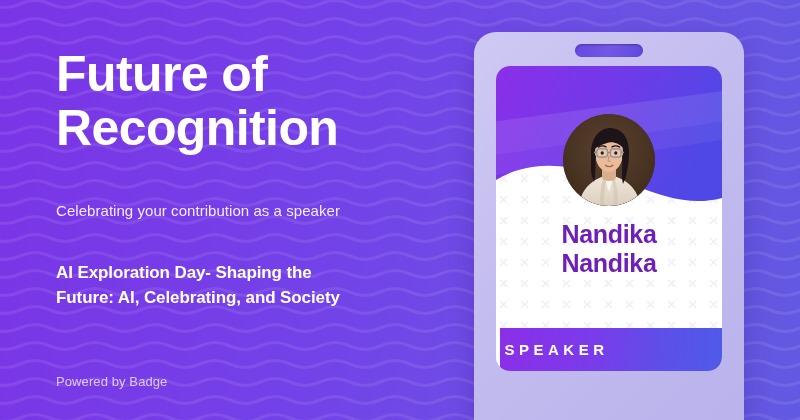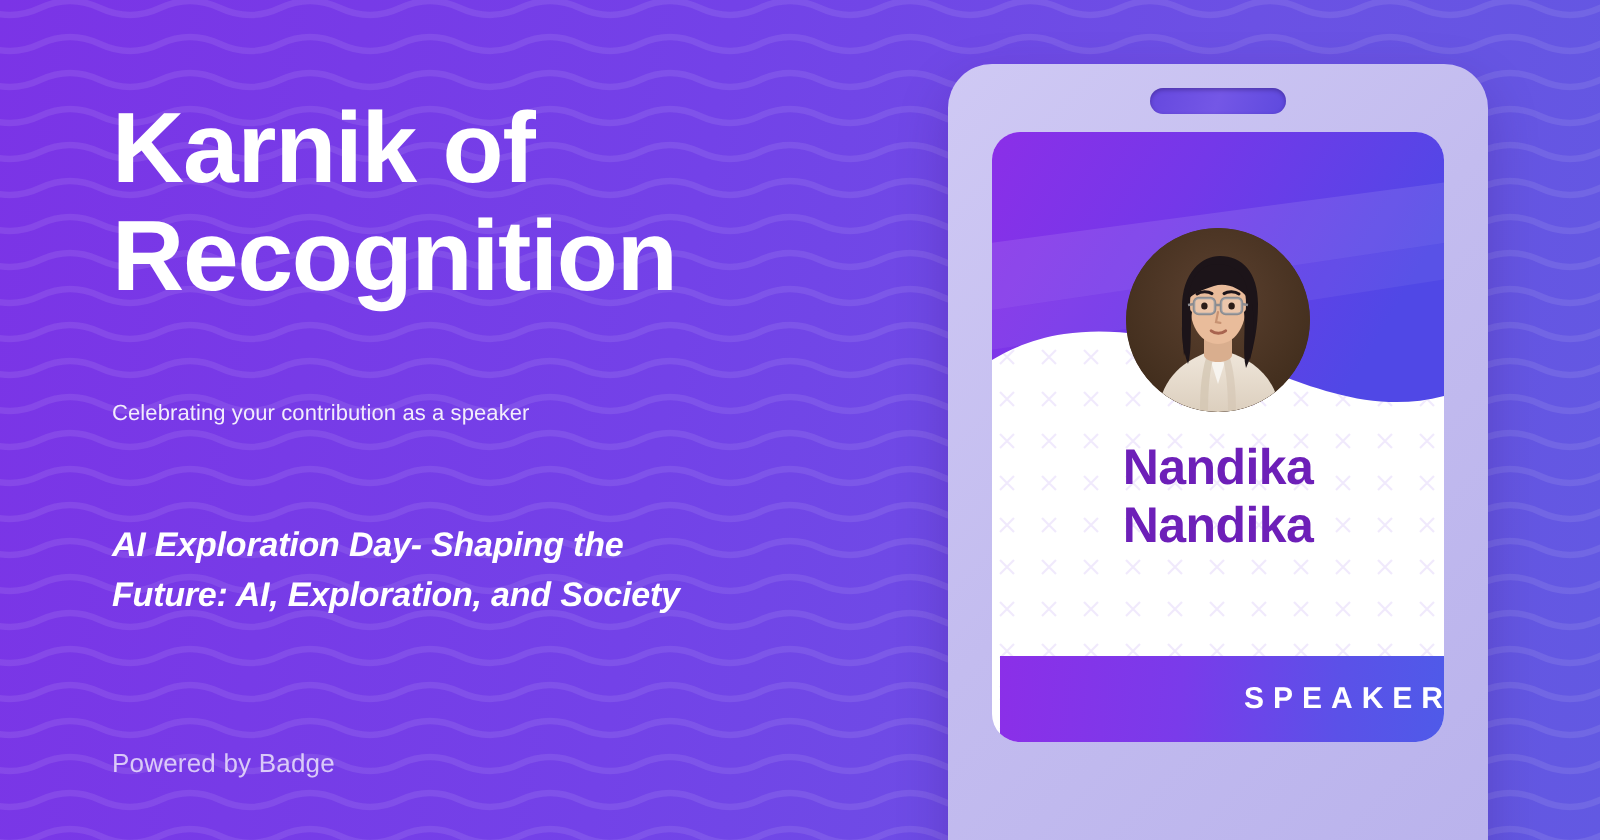--- a/index.html
+++ b/index.html
@@ -46,39 +46,39 @@
     letter-spacing: -0.6px;
   }
   .headline .ln { display: block; }
 
   .subtitle {
     position: absolute;
     left: 0;
     top: 200px;
     width: 380px;
     color: #F2ECFC;
-    font-size: 11px;
+    font-size: 15px;
     font-weight: normal;
     line-height: 1.42;
     letter-spacing: 0.05px;
   }
   .subtitle .ln { display: block; }
 
   .event-title {
     position: absolute;
     left: 0;
     top: 261px;
     width: 390px;
     color: #FFFFFF;
     font-size: 17px;
     font-weight: bold;
     line-height: 1.45;
     letter-spacing: -0.1px;
   }
-  .event-title .ln { display: block; font-style: italic; }
+  .event-title .ln { display: block; }
 
   .powered {
     position: absolute;
     left: 0;
     top: 374px;
     color: rgba(255,255,255,0.72);
     font-size: 13px;
     font-weight: normal;
     letter-spacing: 0.1px;
   }
@@ -164,21 +164,21 @@
 
   .role-bar {
     position: absolute;
     left: 4px;
     bottom: 0;
     width: 100%;
     height: 43px;
     background: linear-gradient(95deg, #8B2FE8 0%, #7A3BEA 40%, #5B51E8 75%, #4E5BE9 100%);
     display: flex;
     align-items: center;
-    justify-content: flex-end;
+    justify-content: flex-start;
   }
   .role-bar span {
     color: #FFFFFF;
     font-size: 15px;
     font-weight: bold;
     letter-spacing: 4.5px;
     padding-left: 4.5px;
   }
 </style>
 </head>
@@ -214,31 +214,31 @@
       <use href="#wv" y="364"></use>
       <use href="#wv" y="382"></use>
       <use href="#wv" y="400"></use>
       <use href="#wv" y="418"></use>
     </g>
   </svg>
 
   <div class="copy">
 
     <div class="headline">
-      <span class="ln">Karnik of</span>
+      <span class="ln">Future of</span>
       <span class="ln">Recognition</span>
     </div>
 
     <div class="subtitle">
       <span class="ln">Celebrating your contribution as a speaker</span>
     </div>
 
     <div class="event-title">
       <span class="ln">AI Exploration Day- Shaping the</span>
-      <span class="ln">Future: AI, Exploration, and Society</span>
+      <span class="ln">Future: AI, Celebrating, and Society</span>
     </div>
 
     <div class="powered">Powered by Badge</div>
   </div>
 
   <div class="badge-holder">
 
     <div class="badge-slot"></div>
 
     <div class="badge-card">

